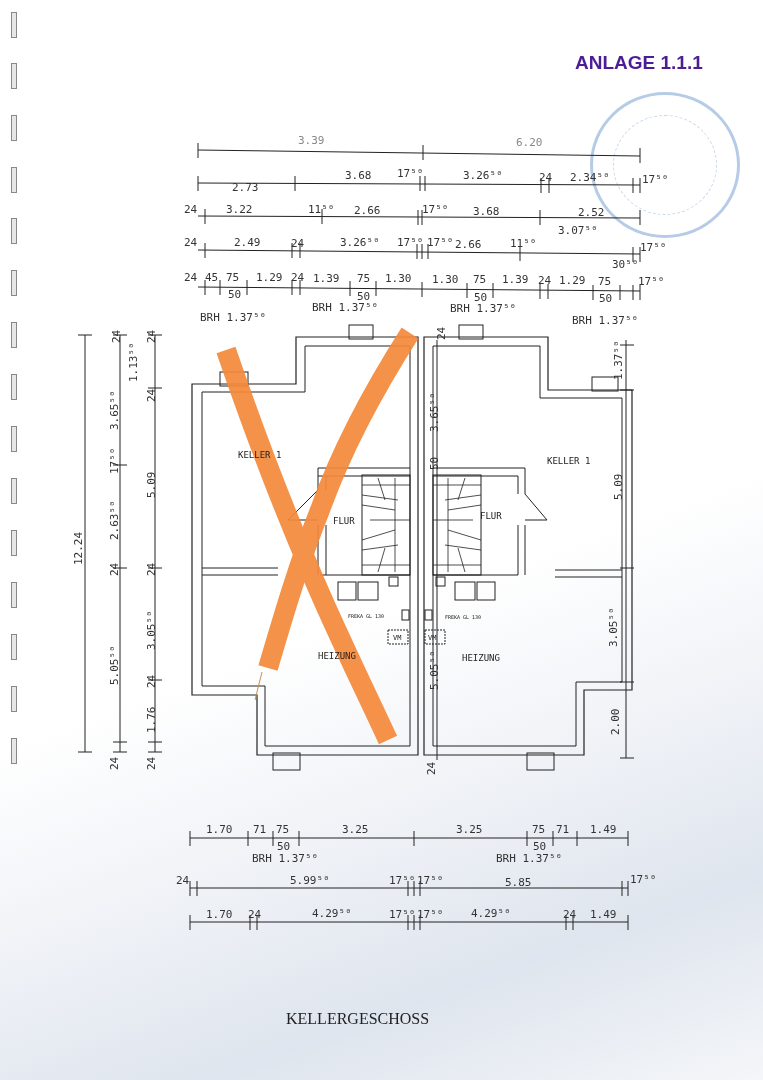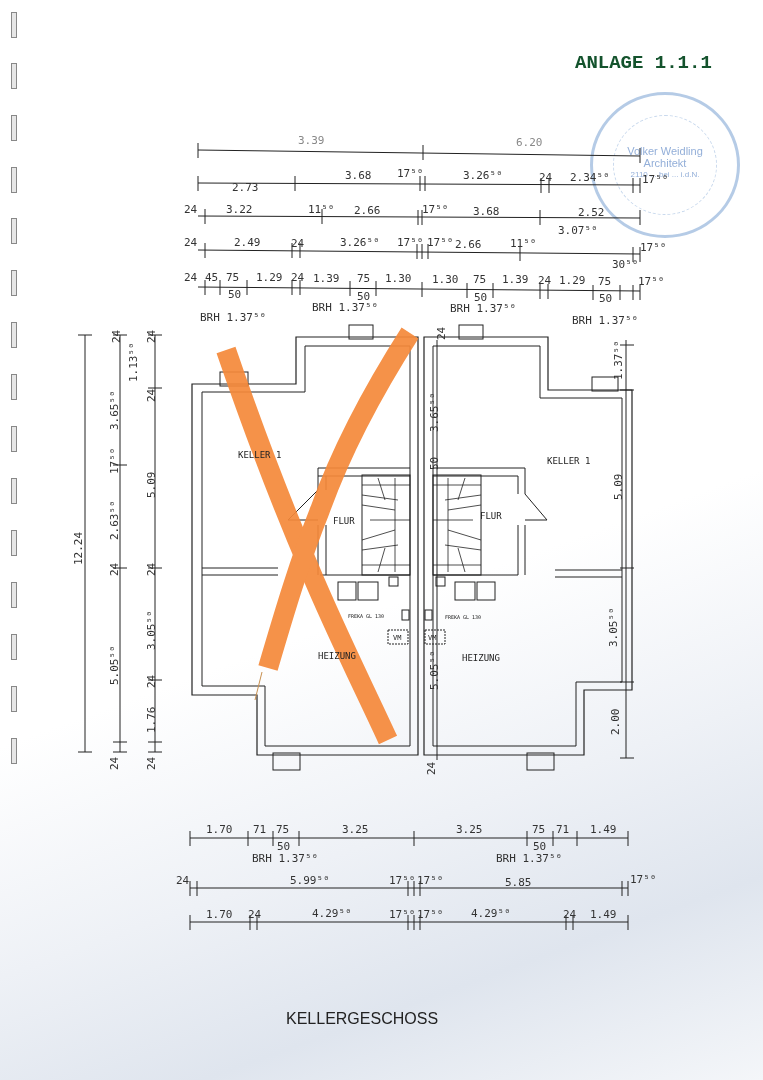--- a/index.html
+++ b/index.html
@@ -3,30 +3,30 @@
 <meta charset="utf-8">
 <style>
   html, body { margin:0; padding:0; }
   body {
     width:763px; height:1080px; position:relative; overflow:hidden;
     background: linear-gradient(160deg, #ffffff 0%, #ffffff 55%, #eef1f6 72%, #dfe5ee 85%, #f4f6f9 100%);
     font-family: "DejaVu Sans Mono", monospace;
     color:#222;
   }
   .punch { position:absolute; left:11px; width:4px; height:24px; border:1px solid #888; background:#e6e6e6; }
-  .anlage { position:absolute; left:575px; top:52px; font-family:Liberation Mono, monospace; font-weight:bold; font-size:19px; color:#14532d; }
+  .anlage { position:absolute; left:575px; top:52px; font-family:Liberation Sans, sans-serif; font-weight:bold; font-size:19px; color:#4c1d95; }
   .stamp { position:absolute; left:590px; top:92px; width:150px; height:146px; border-radius:50%;
     border:3px solid rgba(120,160,210,0.55); box-sizing:border-box; }
   .stamp .inner { position:absolute; left:20px; top:20px; right:20px; bottom:20px; border-radius:50%; border:1px dashed rgba(120,160,210,0.4); }
   .stamp .name { position:absolute; left:0; right:0; top:50px; text-align:center; font-family:"Liberation Sans", sans-serif; font-size:11px; color:rgba(100,140,200,0.7); line-height:12px; }
   .dim { position:absolute; font-size:11px; color:#333; white-space:nowrap; }
   .vdim { position:absolute; font-size:11px; color:#333; white-space:nowrap; transform:rotate(-90deg); transform-origin:left top; }
   .room { position:absolute; font-size:9px; color:#222; }
   .small { position:absolute; font-size:5px; color:#222; }
-  .caption { position:absolute; left:286px; top:1010px; font-family:Liberation Sans, sans-serif; font-size:16px; color:#222; }
+  .caption { position:absolute; left:286px; top:1010px; font-family:Liberation Serif, serif; font-size:16px; color:#222; }
   svg.plan { position:absolute; left:0; top:0; }
 </style>
 </head>
 <body>
 
 <div class="punch" style="top:12px"></div>
 <div class="punch" style="top:63px"></div>
 <div class="punch" style="top:115px"></div>
 <div class="punch" style="top:167px"></div>
 <div class="punch" style="top:218px"></div>
@@ -38,25 +38,20 @@
 <div class="punch" style="top:530px"></div>
 <div class="punch" style="top:582px"></div>
 <div class="punch" style="top:634px"></div>
 <div class="punch" style="top:686px"></div>
 <div class="punch" style="top:738px"></div>
 
 <div class="anlage">ANLAGE 1.1.1</div>
 
 <div class="stamp">
   <div class="inner"></div>
-  <div class="name">
-    <div>Volker Weidling</div>
-    <div>Architekt</div>
-    <div style="font-size:8px">2110 ... bei ... i.d.N.</div>
-  </div>
 </div>
 
 <svg class="plan" width="763" height="1080" viewBox="0 0 763 1080">
   <g stroke="#222" stroke-width="1" fill="none">
 
     <line x1="198" y1="150" x2="640" y2="156"></line>
     <line x1="198" y1="183" x2="640" y2="185"></line>
     <line x1="198" y1="216" x2="640" y2="218"></line>
     <line x1="198" y1="250" x2="640" y2="254"></line>
     <line x1="198" y1="287" x2="640" y2="291"></line>

